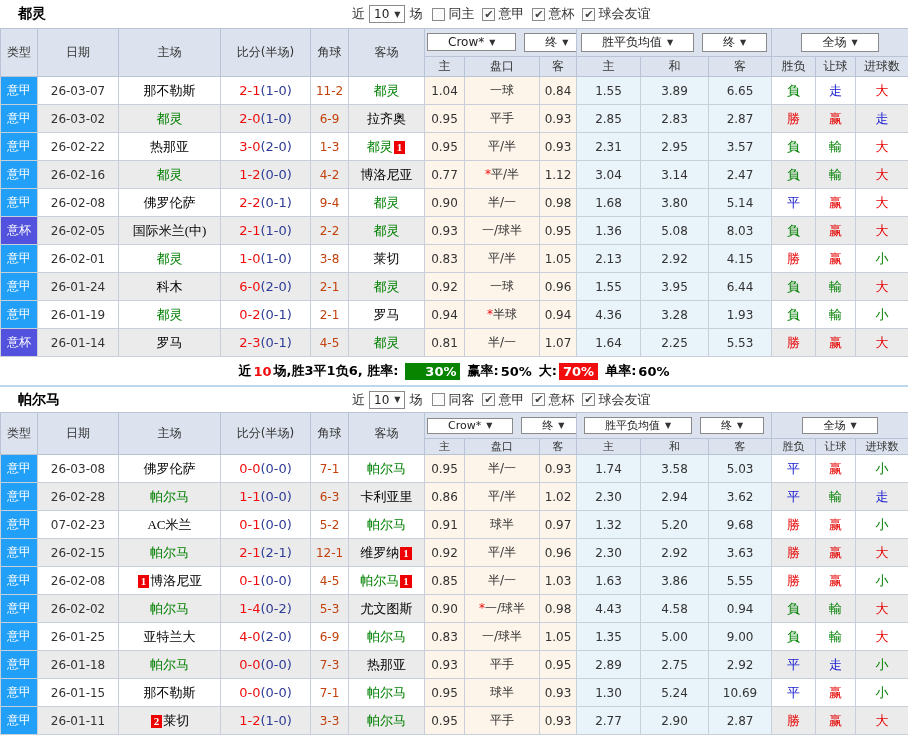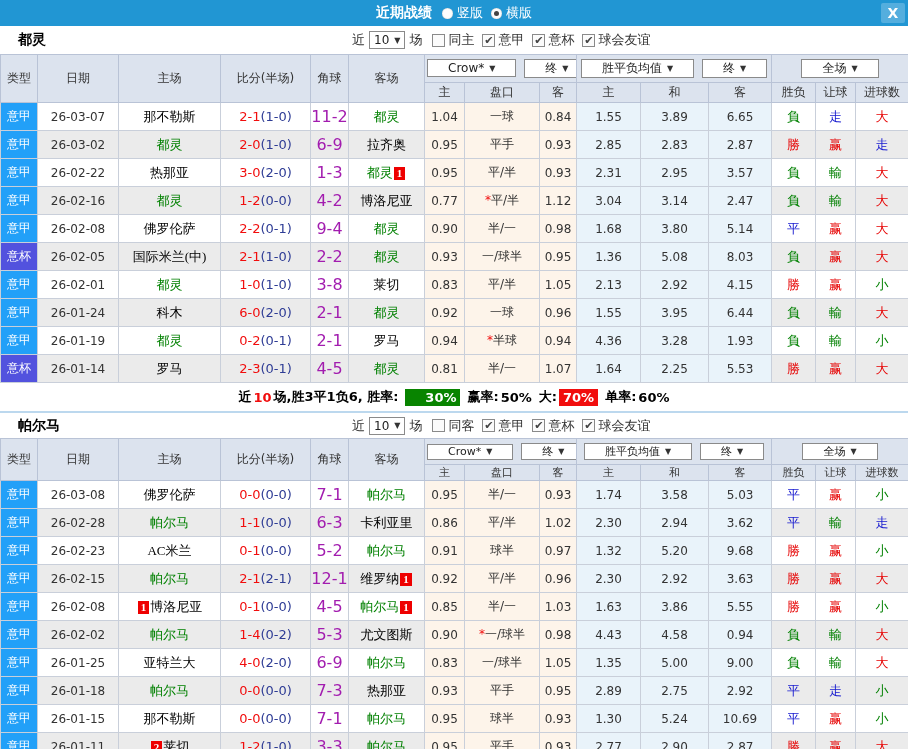--- a/index.html
+++ b/index.html
@@ -50,21 +50,21 @@
   tbody tr.alt td { background:#ebebeb; }
   td.c-lg { background:#22a0f8 !important; color:#fff; font-size:12px; }
   td.c-lg.cup { background:#5252de !important; }
   td.c-date { color:#333; }
   td.c-team { font-size:13px; color:#000;font-family:Liberation Serif, serif; }
   .tg { color:#008000; }
   .tn { color:#000; }
   td.c-score { font-size:13px; }
   .ft { color:#f10d0d; }
   .ht { color:#2e3c95; }
-  td.c-cr { color:#a21caf; font-size:16px; }
+  td.c-cr { color:#c2410c; font-size:12px; }
   td.od { background:#fdf4ea !important; color:#333; font-size:12px; }
   td.avgc { background:#e9f3fa !important; color:#333; font-size:12px; }
   td.rs { font-size:13px; }
   tbody tr.alt td.rs, tbody tr.alt td.c-team, tbody tr.alt td.c-date,
   tbody tr.alt td.c-score, tbody tr.alt td.c-cr { background:#ebebeb; }
   .r { color:#e60000; }
   .g { color:#008000; }
   .b { color:#1518cf; }
   .badge { display:inline-block; background:#ee0000; color:#fff; font-size:11px; line-height:13px;
            padding:0 3px; margin:0 1px; font-weight:bold; }
@@ -79,30 +79,20 @@
   .pill { color:#fff; padding:1px 4px; }
   .pill.green { background:#088400;padding-left:20px; }
   .pill.red { background:#f10d0d; }
   .gap-l { margin-left:6px !important; }
 </style>
 </head>
 <body>
 
 <div id="app">
 
-  <div class="topbar">
-    <span class="title">近期战绩</span>
-    <span class="radio-group">
-      <span class="radio"></span>
-      <span class="radio-label">竖版</span>
-      <span class="radio sel"></span>
-      <span class="radio-label">横版</span>
-    </span>
-    <span class="close-btn">X</span>
-  </div>
 
   <div class="section s1">
     <div class="fbar">
       <span class="team">都灵</span>
       <span class="fctr">
         <span>近</span>
         <span class="selbox">
             <span>10</span>
             <span class="arr">▼</span>
           </span>
@@ -484,21 +474,21 @@
             <td class="od">1.02</td>
             <td class="avgc">2.30</td>
             <td class="avgc">2.94</td>
             <td class="avgc">3.62</td>
             <td class="rs b">平</td>
             <td class="rs g">輸</td>
             <td class="rs b">走</td>
           </tr>
           <tr>
             <td class="c-lg">意甲</td>
-            <td class="c-date">26-02-23</td>
+            <td class="c-date">07-02-23</td>
             <td class="c-team"><span class="tn">AC米兰</span></td>
             <td class="c-score"><span class="ft">0-1</span><span class="ht">(0-0)</span></td>
             <td class="c-cr">5-2</td>
             <td class="c-team"><span class="tg">帕尔马</span></td>
             <td class="od">0.91</td>
             <td class="od">球半</td>
             <td class="od">0.97</td>
             <td class="avgc">1.32</td>
             <td class="avgc">5.20</td>
             <td class="avgc">9.68</td>

